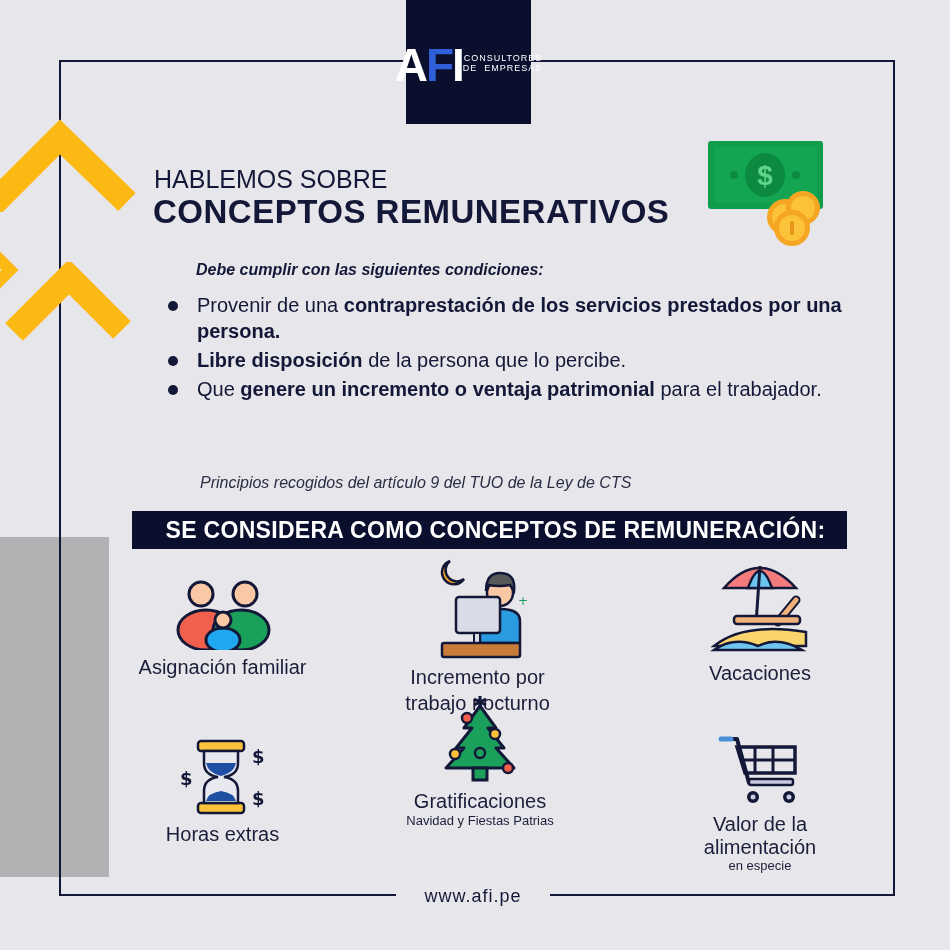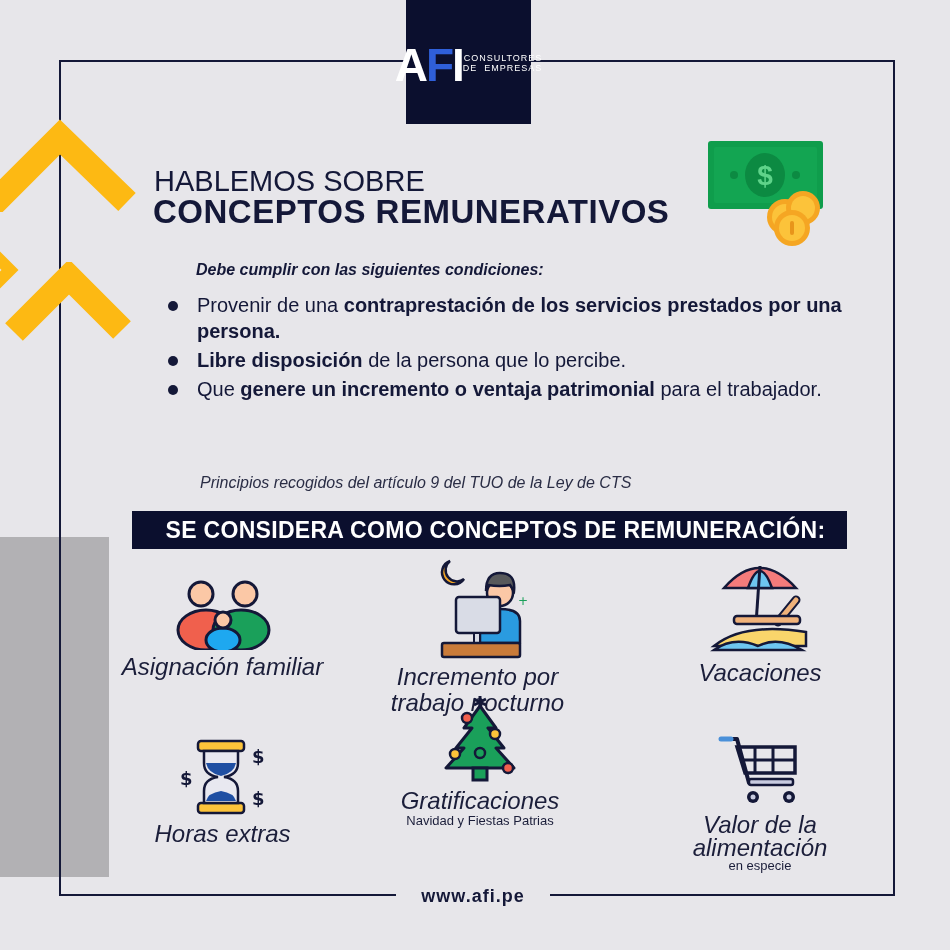--- a/index.html
+++ b/index.html
@@ -26,21 +26,21 @@
     .logo .mark {
       font-family: "Liberation Sans", sans-serif; font-size: 46px; font-weight: 700;
       color: #ffffff; letter-spacing: -2px; line-height: 1; margin-top: 6px;
     }
     .logo .mark .f { color: #2f5fd9; }
     .logo .sub {
       font-size: 9px; color: #ffffff; letter-spacing: 1px; text-align: right; line-height: 1.15; margin-top: 2px;
     }
     .chev { position: absolute; }
     .h-small {
-      position: absolute; left: 154px; top: 165px; font-size: 29px; font-weight: 400; letter-spacing: 0px;
+      position: absolute; left: 154px; top: 165px; font-size: 25px; font-weight: 400; letter-spacing: 0px;
     }
     .h-big {
       position: absolute; left: 153px; top: 193px; font-size: 33px; font-weight: 700; letter-spacing: 0.5px;
     }
     .money { position: absolute; left: 707px; top: 140px; }
     .conds {
       position: absolute; left: 196px; top: 261px; font-size: 16px; font-style: italic; font-weight: 700;
     }
     .list { position: absolute; left: 166px; top: 292px; width: 700px; list-style: none; }
     .list li {
@@ -52,25 +52,25 @@
     .list b { font-weight: 700; }
     .source {
       position: absolute; left: 200px; top: 474px; font-size: 16px; font-style: italic; color: #2a2d45;
     }
     .banner {
       position: absolute; left: 132px; top: 511px; width: 715px; height: 38px;
       background: #0b0f2e; color: #ffffff; font-size: 23px; font-weight: 700;
       display: flex; align-items: center; justify-content: center; letter-spacing: 0.3px; padding-left: 12px;
     }
     .item { position: absolute; text-align: center; }
-    .item .lbl { font-size: 24px; line-height: 26px; color: #1b1e3a; font-style: italic; }
+    .item .lbl { font-size: 20px; line-height: 26px; color: #1b1e3a; }
     .item .sublbl { font-size: 13px; line-height: 14px; color: #1b1e3a; }
     .footer {
       position: absolute; left: 396px; top: 882px; width: 154px; height: 28px; background: #e7e6ea;
-      text-align: center; font-size: 18px; font-weight: 700; letter-spacing: 1px; line-height: 28px;
+      text-align: center; font-size: 18px; font-weight: 400; letter-spacing: 1px; line-height: 28px;
     }
   </style>
 </head>
 <body>
 
 <div class="gray-bar"></div>
 <div class="frame"></div>
 
 <svg class="chev" style="left:0;top:112px" width="140" height="100" viewBox="0 0 140 100">
   <polyline points="-10,95 60,25 127,90" fill="none" stroke="#fdb913" stroke-width="25"></polyline>

